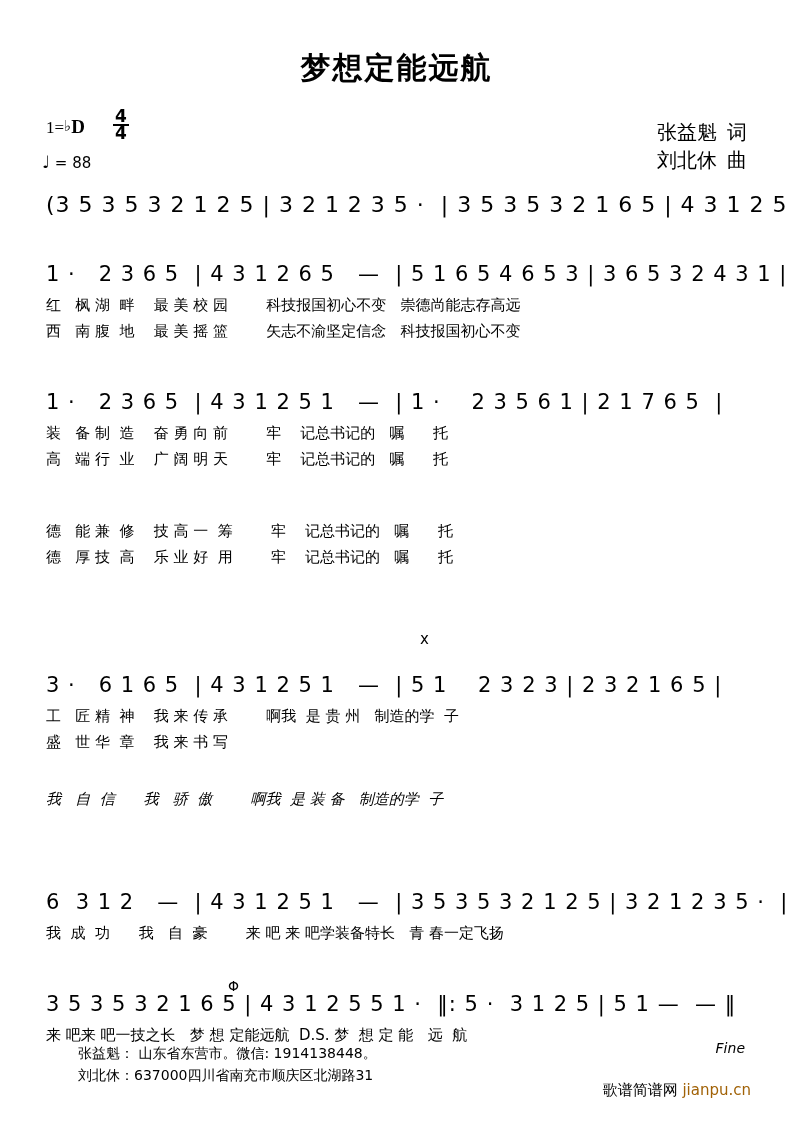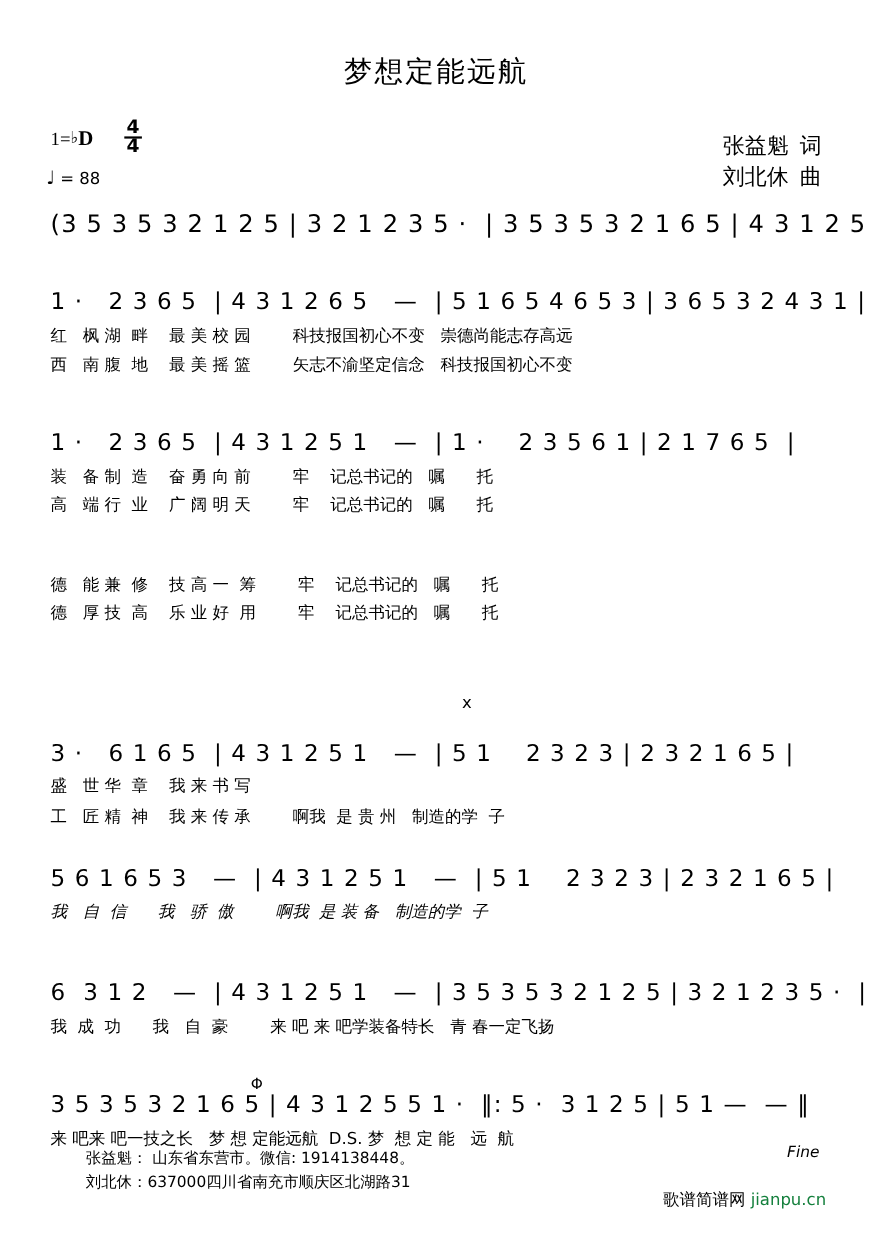--- a/index.html
+++ b/index.html
@@ -11,22 +11,22 @@
     position:relative;
     overflow:hidden;
   }
   .sheet{position:relative;width:793px;height:1122px;}
 
   
   .title{
     position:absolute;top:48px;left:0;width:793px;
     text-align:center;
     font-family:"DejaVu Sans", sans-serif;
-    font-weight:normal;
-    font-size:26px;
+    font-weight:bold;
+    font-size:30px;
     letter-spacing:2px;
   }
 
   
   .keybox{position:absolute;left:46px;top:116px;font-size:17px;font-family:"Liberation Serif",serif;}
   .keybox .k1{font-size:17px;}
   .keybox .flat{font-size:15px;vertical-align:2px;}
   .keybox .kd{font-size:19px;font-weight:bold;}
   .meter{position:absolute;left:110px;top:110px;width:22px;text-align:center;font-weight:bold;font-size:17px;line-height:13px;font-family:"DejaVu Sans",sans-serif;}
   .meter .num{display:block;}
@@ -58,21 +58,21 @@
   
   .footer{
     position:absolute;left:78px;bottom:36px;
     font-size:14px;line-height:22px;
     font-family:"DejaVu Sans",sans-serif;
   }
   .watermark{
     position:absolute;right:42px;bottom:22px;
     font-size:15px;font-family:"DejaVu Sans",sans-serif;
   }
-  .watermark .blue{color:#15803d;}
+  .watermark .blue{color:#a16207;}
 
   .fine{position:absolute;right:48px;font-size:14px;font-family:"DejaVu Sans",sans-serif;font-style:italic;}
 </style>
 </head>
 <body>
 
 <div class="sheet">
 
   <div class="title">梦想定能远航</div>
 
@@ -116,27 +116,26 @@
     <div class="lyr lyr2">高   端 行  业    广 阔 明 天        牢    记总书记的   嘱      托</div>
   </div>
 
   <div class="sysline" style="top:518px;">
     <div class="lyr" style="margin-top:4px;">德   能 兼  修    技 高 一  筹        牢    记总书记的   嘱      托</div>
     <div class="lyr lyr2">德   厚 技  高    乐 业 好  用        牢    记总书记的   嘱      托</div>
   </div>
 
   <div class="sysline" style="top:648px;margin-top:25px;">
     <div class="notes" style="letter-spacing:1px;">3 ·   6 1 6 5  | 4 3 1 2 5 1   —  | 5 1    2 3 2 3 | 2 3 2 1 6 5 |</div>
+    <div class="lyr" style="margin-top:4px;">工   匠 精  神    我 来 传 承        啊我  是 贵 州   制造的学  子</div>
     <div class="lyr lyr2">盛   世 华  章    我 来 书 写</div>
-    <div class="lyr" style="margin-top:4px;">工   匠 精  神    我 来 传 承        啊我  是 贵 州   制造的学  子</div>
   </div>
   <div style="position:absolute;left:420px;top:630px;font-size:15px;font-family:'DejaVu Sans',sans-serif;">x</div>
 
   <div class="sysline" style="top:786px;">
-    <div class="notes" style="letter-spacing:1px;">5 6 1 6 5 3   —  | 4 3 1 2 5 1   —  | 5 1    2 3 2 3 | 2 3 2 1 6 5 |</div>
     <div class="lyr" style="margin-top:4px;font-style:italic;">我   自  信      我   骄  傲        啊我  是 装 备   制造的学  子</div>
   </div>
 
   <div class="sysline" style="top:890px;">
     <div class="notes" style="letter-spacing:1px;">6  3 1 2   —  | 4 3 1 2 5 1   —  | 3 5 3 5 3 2 1 2 5 | 3 2 1 2 3 5 ·  |</div>
     <div class="lyr" style="margin-top:4px;">我  成  功      我   自  豪        来 吧 来 吧学装备特长   青 春一定飞扬</div>
   </div>
 
   <div class="sysline" style="top:992px;">
     <div class="notes" style="letter-spacing:1px;">3 5 3 5 3 2 1 6 5 | 4 3 1 2 5 5 1 ·  ‖: 5 ·  3 1 2 5 | 5 1 —  — ‖</div>

